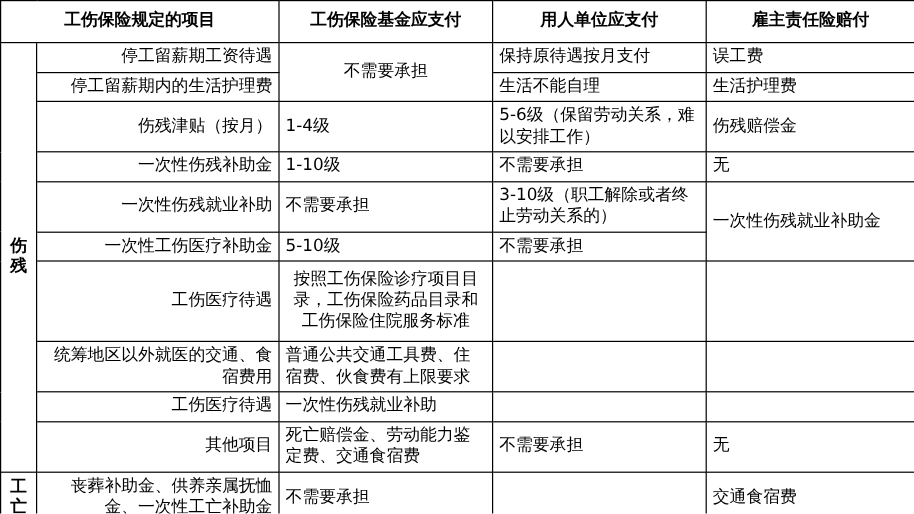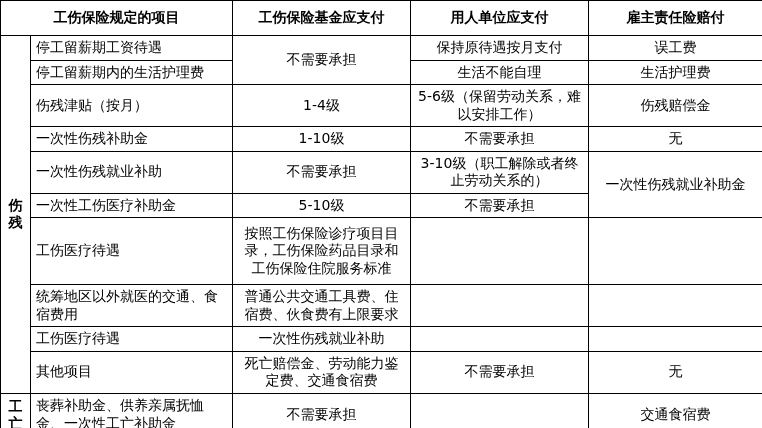--- a/index.html
+++ b/index.html
@@ -48,24 +48,24 @@
     font-weight: bold;
     vertical-align: bottom;
     padding-bottom: 6px;
     width: 28px;
   }
   td.rowlabel.bottom {
     vertical-align: top;
     padding-top: 4px;
   }
   td.item {
+    text-align: right;
+  }
+  td.cell {
     text-align: left;
-  }
-  td.cell {
-    text-align: center;
   }
   td.center-block {
     text-align: center;
   }
   .col-label { width: 30px; }
   .col-item  { width: 202px; }
   .col-fund  { width: 178px; }
   .col-unit  { width: 178px; }
   .col-ins   { width: 174px; }
 

